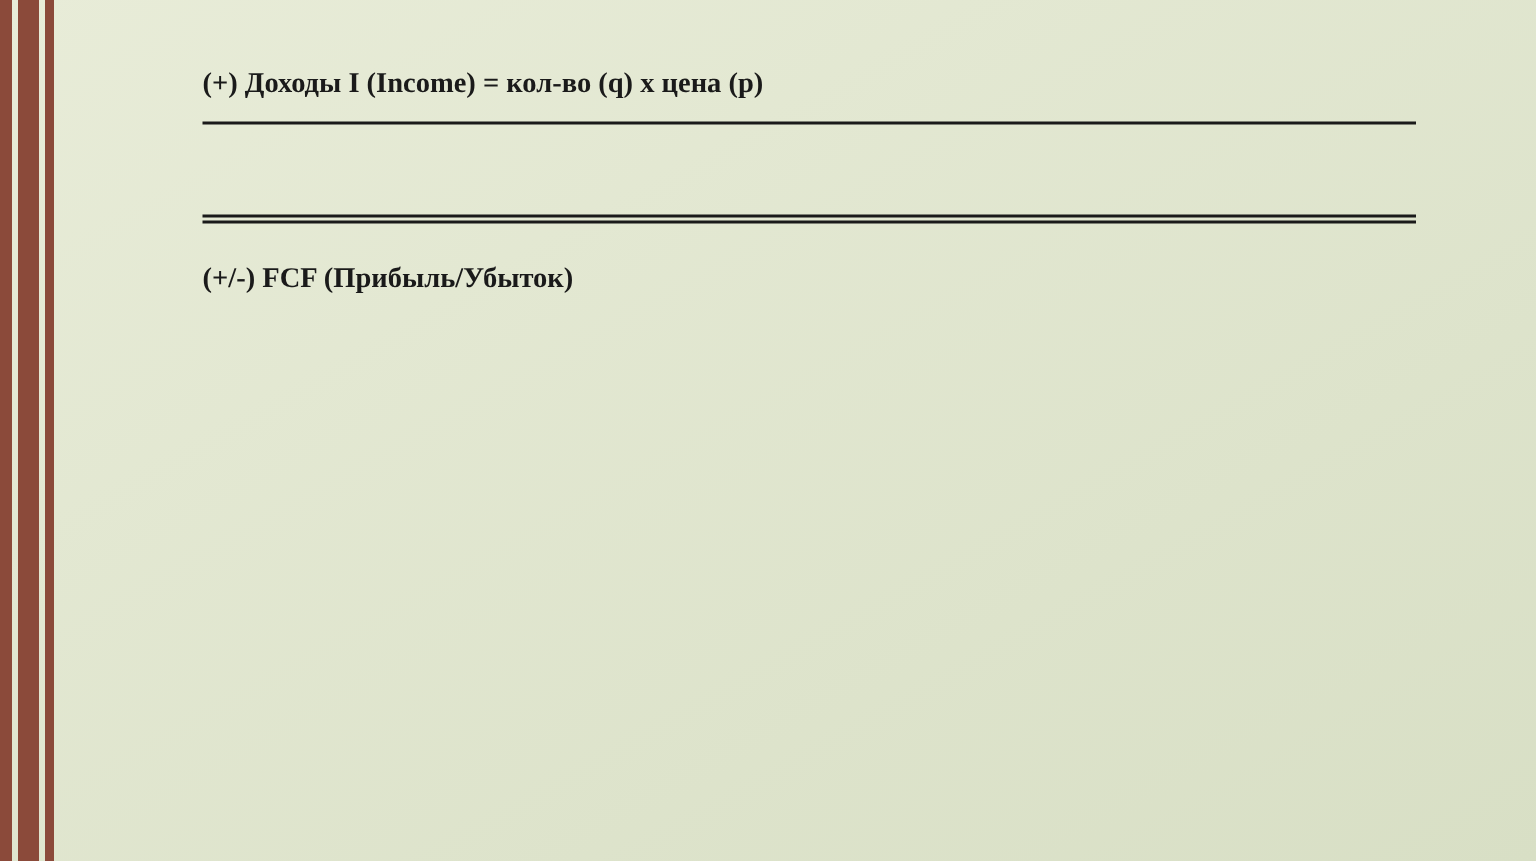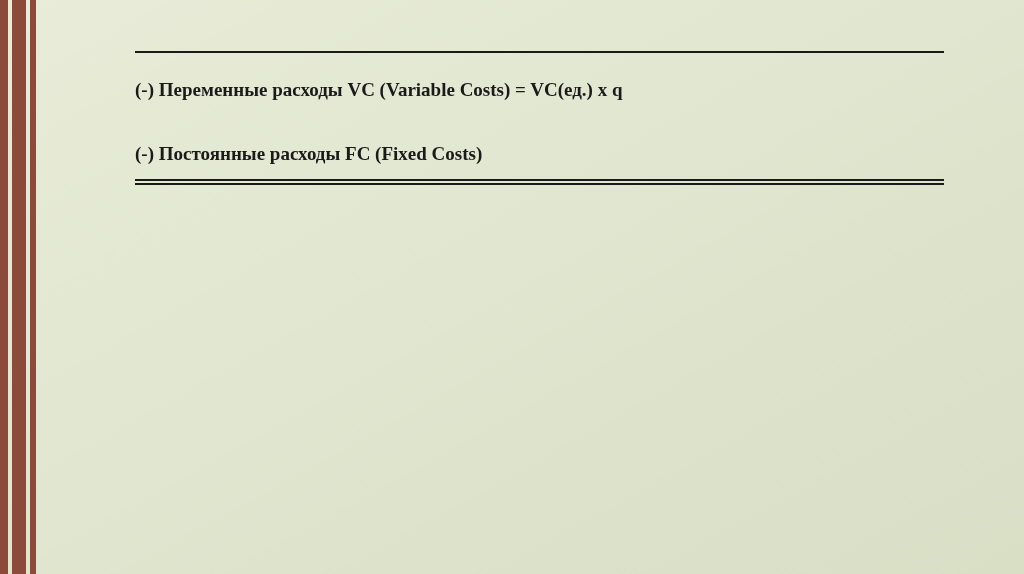--- a/index.html
+++ b/index.html
@@ -99,22 +99,22 @@
 <div class="left-border">
   <div class="border-stripe-1"></div>
   <div class="border-stripe-2"></div>
   <div class="border-stripe-3"></div>
   <div class="border-stripe-4"></div>
   <div class="border-stripe-5"></div>
 </div>
 
 <div class="content">
 
+  <div class="line-item">(+) Доходы I (Income) = кол-во (q) x цена (p)</div>
   <div class="divider-single"></div>
 
-  <div class="line-item">(-) Переменные расходы VC (Variable Costs) = VC(ед.) х q</div>
 
   <div class="spacer"></div>
 
-  <div class="line-item">(-) Постоянные расходы FC (Fixed Costs)</div>
   <div class="divider-double"></div>
 
+  <div class="line-item">(+/-) FCF (Прибыль/Убыток)</div>
 </div>
 
 </body></html>

